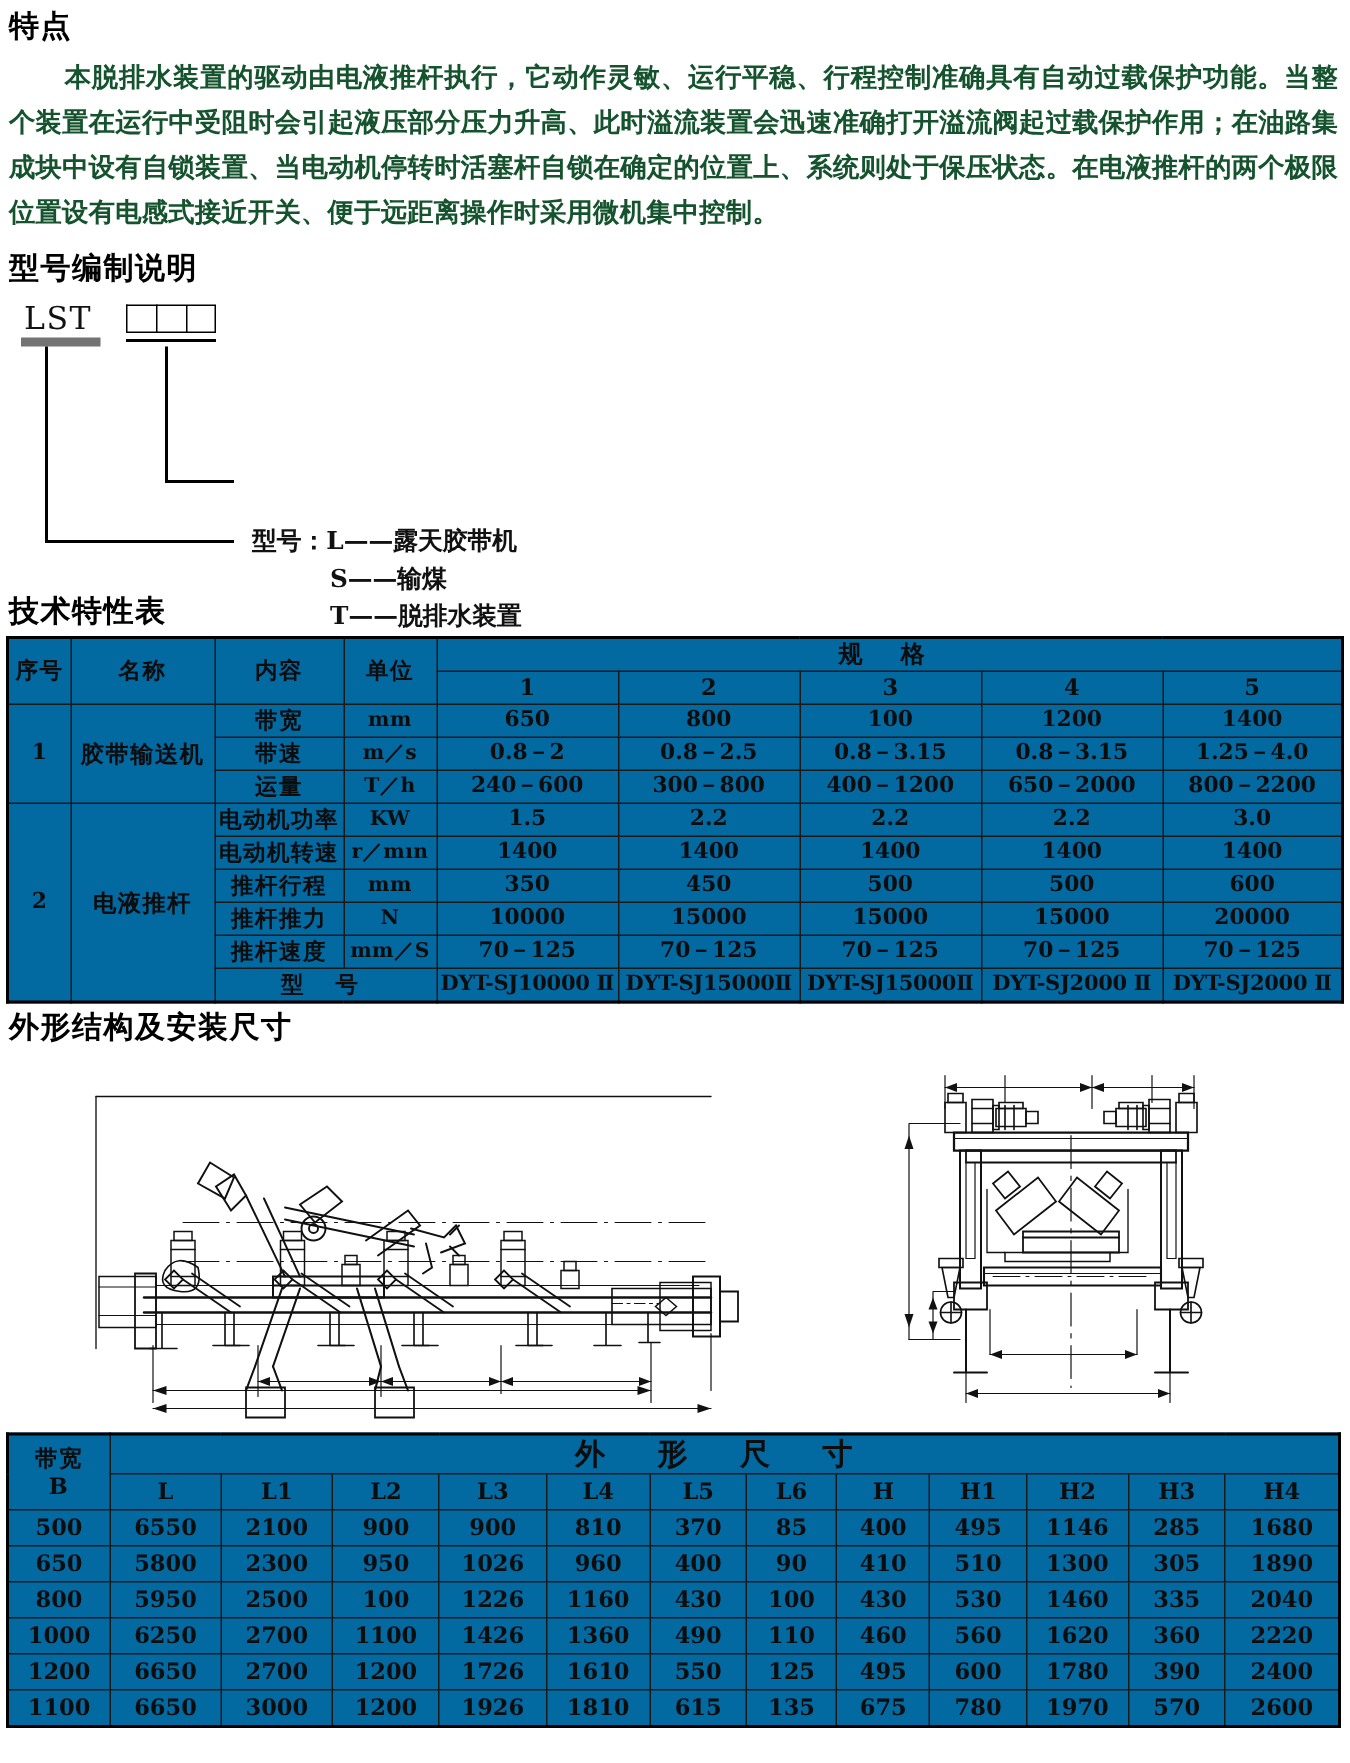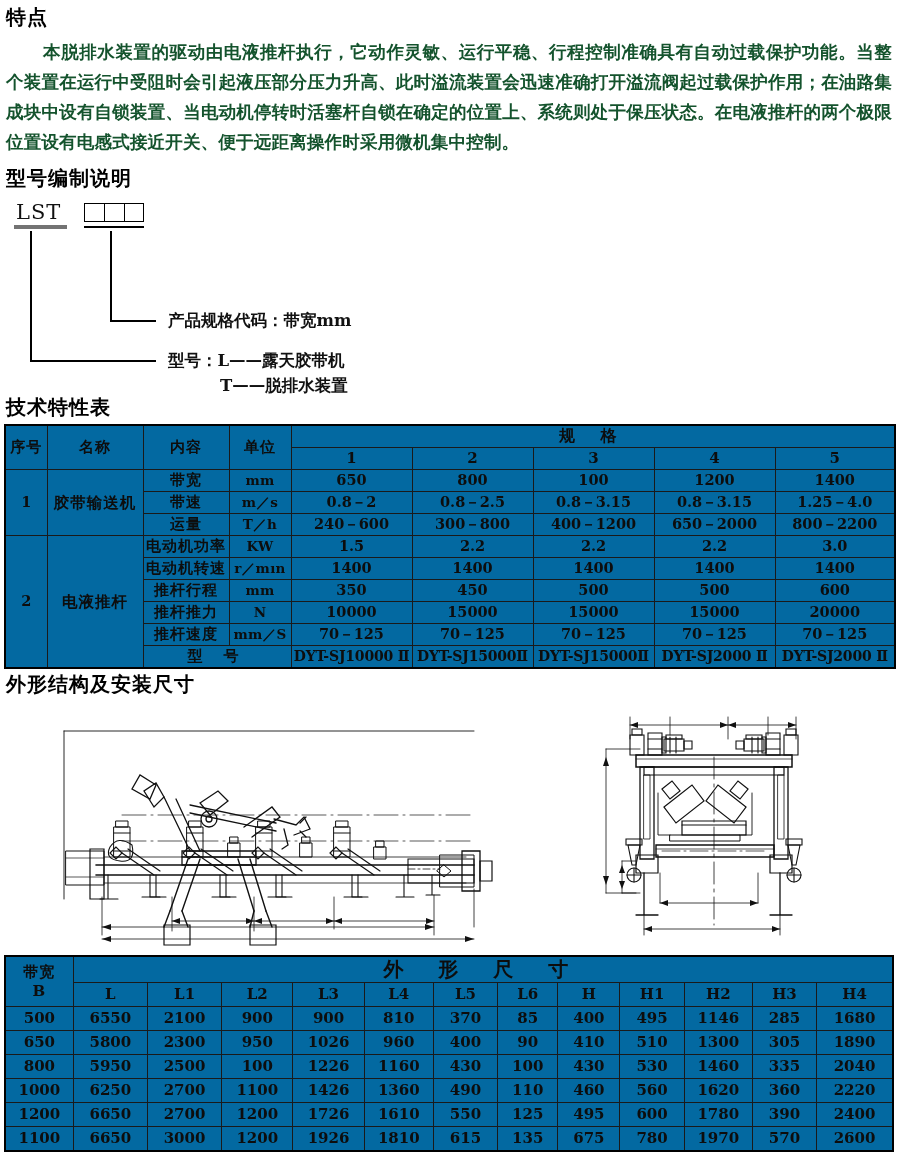--- a/index.html
+++ b/index.html
@@ -54,21 +54,21 @@
     position: relative;
     height: 205px;
     margin-top: 6px;
   }
   .lst-label {
     position: absolute;
     left: 8px; top: 6px;
     font-size: 21px;
     font-family: "DejaVu Serif", "Liberation Serif", serif;
     letter-spacing: 1px;
-    border-bottom: 4px solid #737373;
+    border-bottom: 6px solid #737373;
     padding: 0 6px 2px 2px;
     line-height: 1.05;
   }
   .boxes {
     position: absolute;
     left: 78px; top: 8px;
     display: flex;
     border-bottom: 2px solid #000;
     padding-bottom: 4px;
   }
@@ -164,24 +164,24 @@
         <div class="cell"></div>
         <div class="cell"></div>
         <div class="cell"></div>
       </div>
 
       <div class="leader v1"></div>
       <div class="leader h1"></div>
       <div class="leader v2"></div>
       <div class="leader h2"></div>
 
-      <div class="ann ann-spec">产品规格代码：带宽mm</div>
 
       <div class="ann ann-type">
         <span>型号：L——露天胶带机</span>
+        <span class="sub">S——输煤</span>
         <span class="sub">T——脱排水装置</span>
       </div>
     </div>
   </div>
 
   <div style="padding:0 8px 0 6px; margin-top:-4px;">
     <h2 class="sec-heading">技术特性表</h2>
   </div>
 
   <table class="doc t1 outer">

